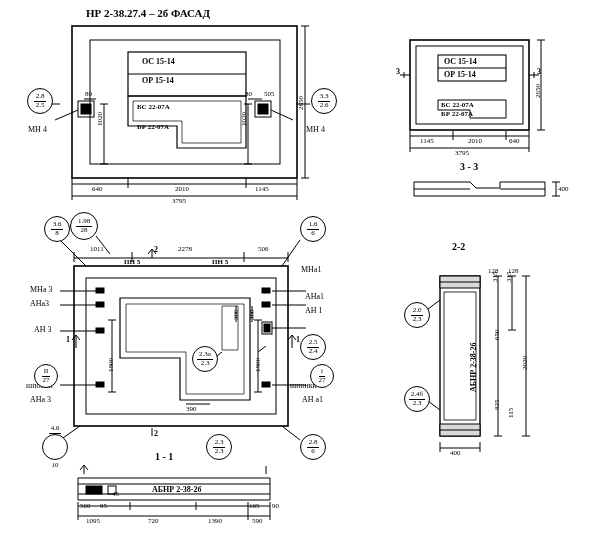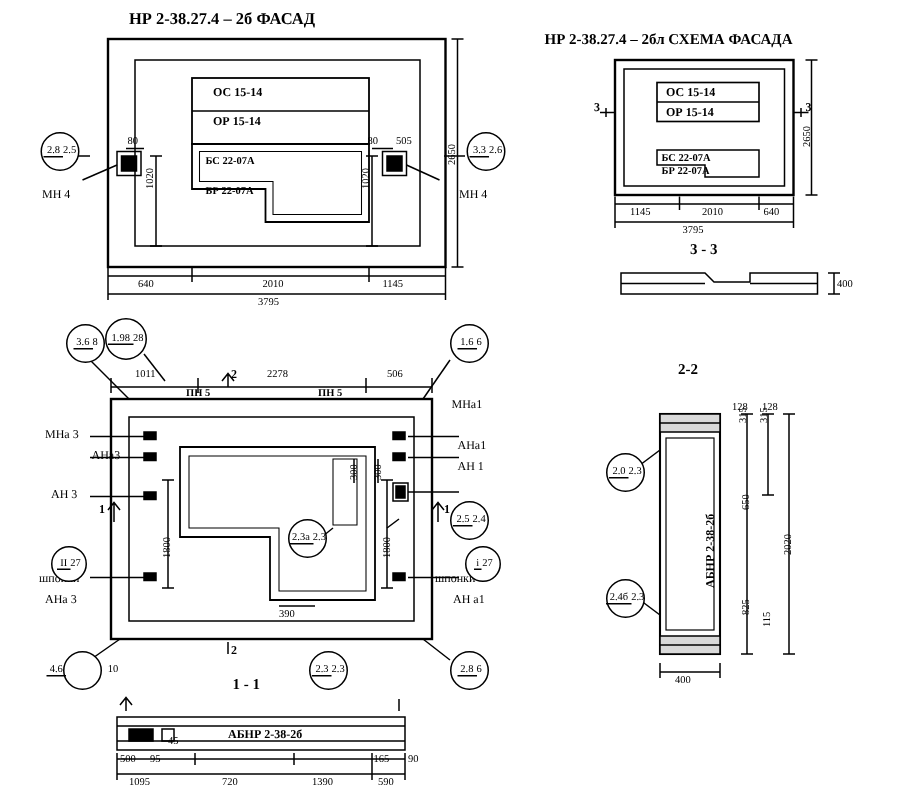--- a/index.html
+++ b/index.html
@@ -8,21 +8,21 @@
   #sheet{position:absolute;left:0;top:0;width:611px;height:541px;padding-left:28px;}
   .lbl{position:absolute;white-space:nowrap;font-size:9px;line-height:1;}
   .lbl.b{font-weight:bold;}
   .lbl.s8{font-size:8px;}
   .lbl.s7{font-size:7px;}
   .lbl.s10{font-size:10px;}
   .lbl.s11{font-size:11px;}
   svg{position:absolute;left:0;top:0;}
   .cir{position:absolute;border:1px solid #000;border-radius:50%;
        display:flex;align-items:center;justify-content:center;
-       font-size:7px;line-height:1.05;background:#fff;}
+       flex-direction:column;font-size:7px;line-height:1.05;background:#fff;}
   .cir.split > span:first-child{border-bottom:1px solid #000;padding:0 2px;}
 </style>
 </head>
 <body>
 
 <div id="sheet">
 
 <svg width="611" height="541">
   <g stroke="#000" fill="none" stroke-width="1">
 
@@ -216,21 +216,20 @@
 
 <div class="cir split" style="left:27px;top:88px;width:24px;height:24px;">
   <span>2.8</span>
   <span>2.5</span>
 </div>
 <div class="cir split" style="left:311px;top:88px;width:24px;height:24px;">
   <span>3.3</span>
   <span>2.6</span>
 </div>
 
-<div class="lbl b s10" style="left:363px;top:22px;">НР 2-38.27.4 – 2бл СХЕМА ФАСАДА</div>
 <div class="lbl s8 b" style="left:444px;top:58px;">ОС 15-14</div>
 <div class="lbl s8 b" style="left:444px;top:71px;">ОР 15-14</div>
 <div class="lbl s7 b" style="left:441px;top:102px;">БС 22-07А</div>
 <div class="lbl s7 b" style="left:441px;top:111px;">БР 22-07А</div>
 <div class="lbl s8 b" style="left:396px;top:68px;">3</div>
 <div class="lbl s8 b" style="left:537px;top:68px;">3</div>
 <div class="lbl s7" style="left:420px;top:138px;">1145</div>
 <div class="lbl s7" style="left:468px;top:138px;">2010</div>
 <div class="lbl s7" style="left:509px;top:138px;">640</div>
 <div class="lbl s7" style="left:455px;top:150px;">3795</div>
@@ -238,21 +237,21 @@
 <div class="lbl b s10" style="left:460px;top:162px;">3 - 3</div>
 <div class="lbl s7" style="left:558px;top:186px;">400</div>
 
 <div class="lbl s7" style="left:90px;top:246px;">1011</div>
 <div class="lbl s7" style="left:178px;top:246px;">2278</div>
 <div class="lbl s7" style="left:258px;top:246px;">506</div>
 <div class="lbl s7 b" style="left:124px;top:259px;">ПН 5</div>
 <div class="lbl s7 b" style="left:212px;top:259px;">ПН 5</div>
 
 <div class="lbl s8" style="left:30px;top:286px;">МНа 3</div>
-<div class="lbl s8" style="left:30px;top:300px;margin-left:31px;">АНа3</div>
+<div class="lbl s8" style="left:30px;top:300px;">АНа3</div>
 <div class="lbl s8" style="left:34px;top:326px;">АН 3</div>
 <div class="lbl s8" style="left:26px;top:382px;">шпонки</div>
 <div class="lbl s8" style="left:30px;top:396px;">АНа 3</div>
 
 <div class="lbl s8" style="left:301px;top:266px;">МНа1</div>
 <div class="lbl s8" style="left:305px;top:293px;">АНа1</div>
 <div class="lbl s8" style="left:305px;top:307px;">АН 1</div>
 <div class="lbl s8" style="left:290px;top:382px;">шпонки</div>
 <div class="lbl s8" style="left:302px;top:396px;">АН а1</div>
 

